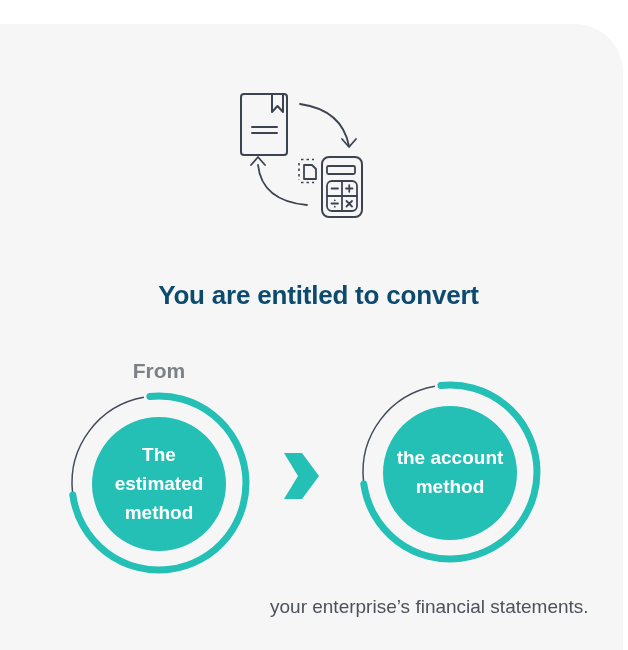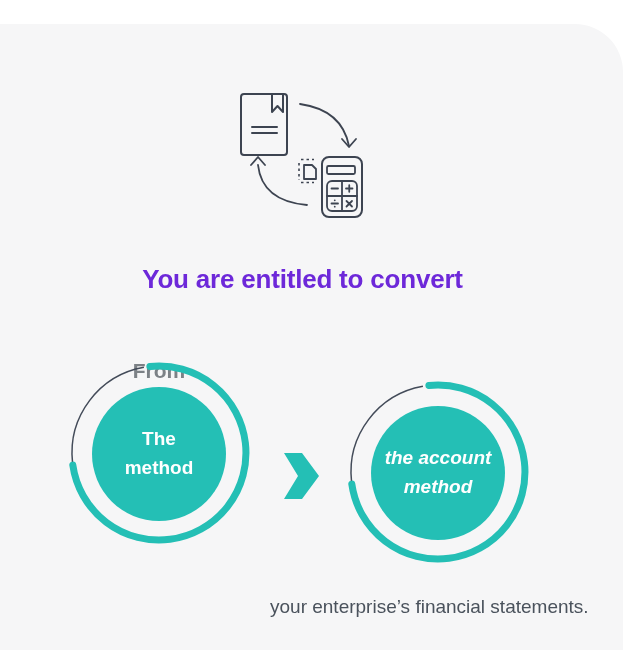--- a/index.html
+++ b/index.html
@@ -9,32 +9,32 @@
   }
   .card{
     position:absolute;left:0;top:24px;width:623px;height:626px;
     background:#f6f6f7;border-radius:0 48px 0 0;
   }
   .illustration{position:absolute;left:228px;top:62px;width:140px;height:140px;}
   .ill-stroke{fill:none;stroke:#3d4451;stroke-width:2;stroke-linecap:round;stroke-linejoin:round;}
   .ill-thin{fill:none;stroke:#3d4451;stroke-width:1.8;stroke-linecap:round;stroke-linejoin:round;}
   .ill-dash{fill:none;stroke:#3d4451;stroke-width:1.6;stroke-dasharray:2.5 3;}
   .heading{
-    position:absolute;left:0;top:240px;width:605px;margin:0;
-    text-align:center;font-size:26px;font-weight:bold;color:#6d28d9;letter-spacing:-0.2px;
+    position:absolute;left:0;top:240px;width:605px;margin:16px;
+    text-align:center;font-size:26px;font-weight:bold;color:#0c4a6e;letter-spacing:-0.2px;
   }
   .col-label{
     position:absolute;top:306px;width:140px;text-align:center;
     font-size:21px;font-weight:bold;color:#7c8186;margin-top:29px;
   }
   .col-label.from{left:89px;}
   .col-label.to{left:368px;}
   .circle-group{position:absolute;width:186px;height:186px;}
-  .circle-group.left{left:66px;top:336px;}
-  .circle-group.right{left:345px;top:355px;font-style:italic;}
+  .circle-group.left{left:66px;top:366px;}
+  .circle-group.right{left:357px;top:355px;}
   .ring-svg{position:absolute;inset:0;width:186px;height:186px;}
   .arc-teal{fill:none;stroke:#24bfb5;stroke-width:7;stroke-linecap:round;}
   .arc-dark{fill:none;stroke:#434b59;stroke-width:1.5;}
   .inner-fill{fill:#24bfb5;}
   .circle-text{
     position:absolute;inset:0;display:flex;flex-direction:column;
     align-items:center;justify-content:center;
     color:#ffffff;font-weight:bold;font-size:19px;line-height:29px;text-align:center;
   }
   .chevron{position:absolute;left:281px;top:421px;width:44px;height:62px;}
@@ -96,20 +96,21 @@
   <div class="col-label from">From</div>
 
   <div class="circle-group left">
     <svg class="ring-svg" viewBox="0 0 186 186">
       <path class="arc-dark" d="M 77.9 7.3 A 87 87 0 0 0 6.5 102.1"></path>
       <path class="arc-teal" d="M 83.9 6.5 A 87 87 0 1 1 6.8 105.1"></path>
       <circle class="inner-fill" cx="93" cy="94" r="67"></circle>
     </svg>
     <div class="circle-text">
       <span>The</span>
+      <span>estimated</span>
       <span>method</span>
     </div>
   </div>
 
   <svg class="chevron" viewBox="0 0 44 62">
     <polygon points="3,8 21,8 38,31 21,54 3,54 17,31"></polygon>
   </svg>
 
   <div class="circle-group right">
     <svg class="ring-svg" viewBox="0 0 186 186">

